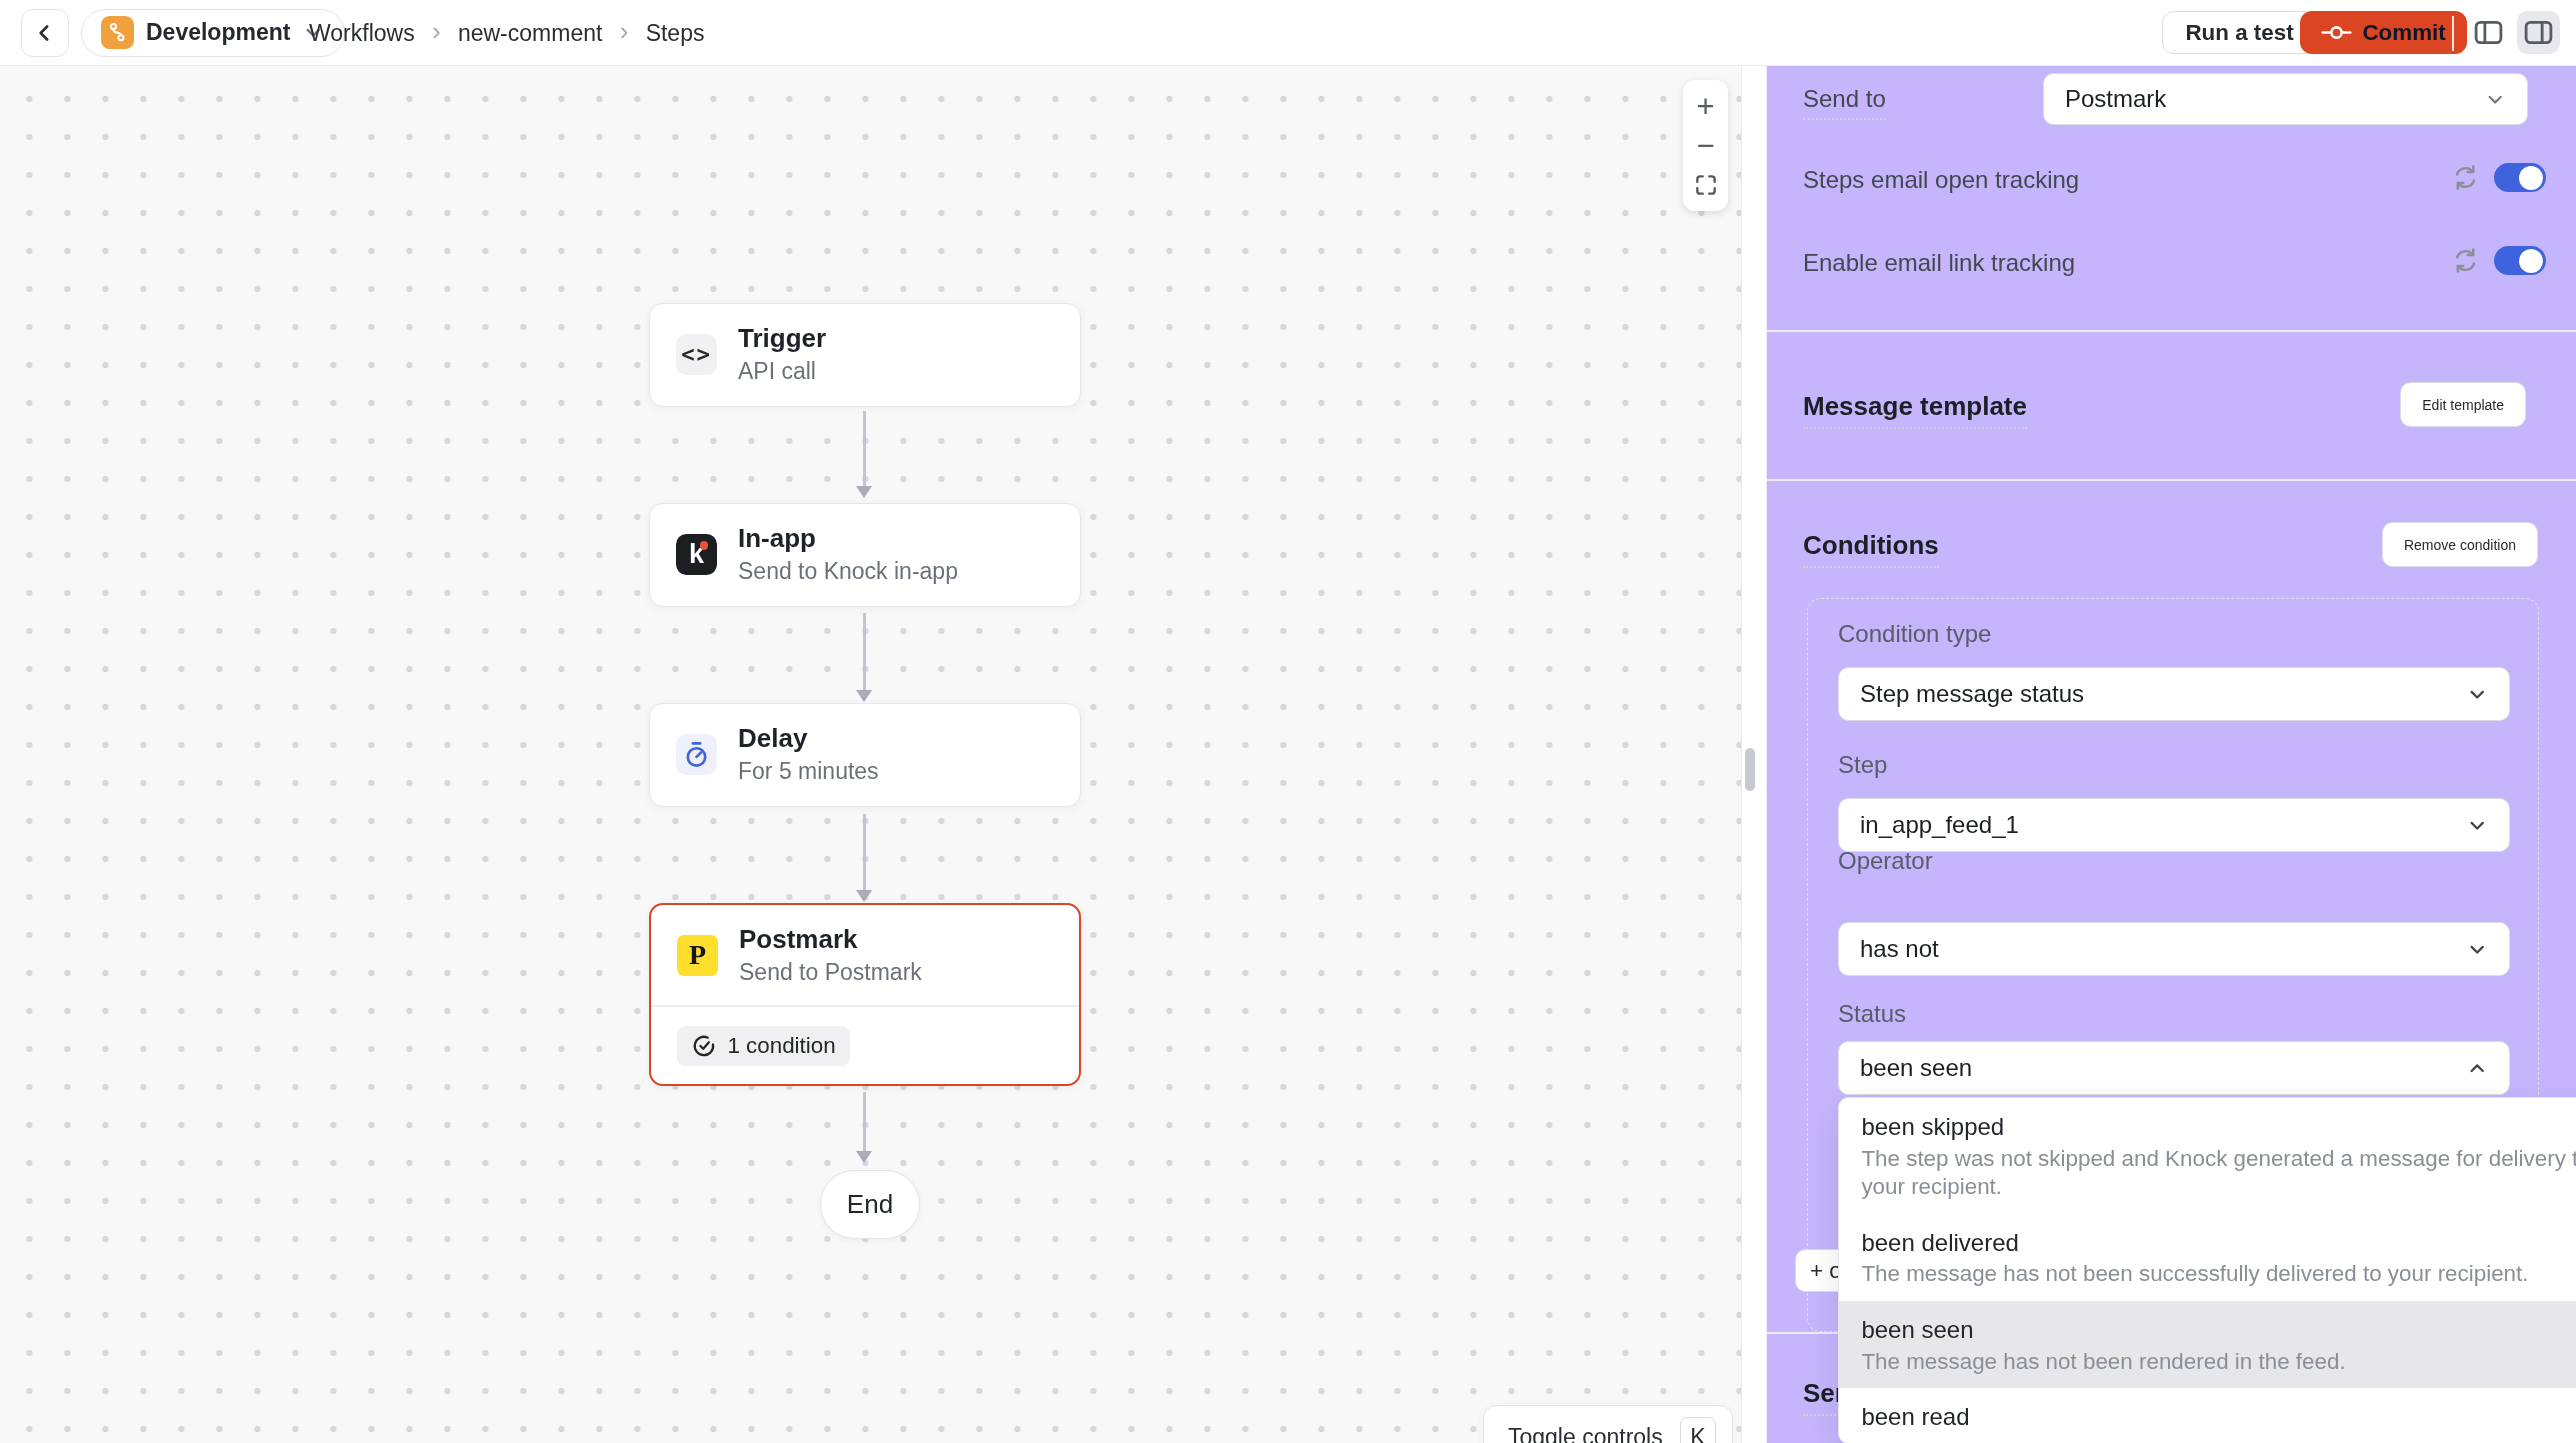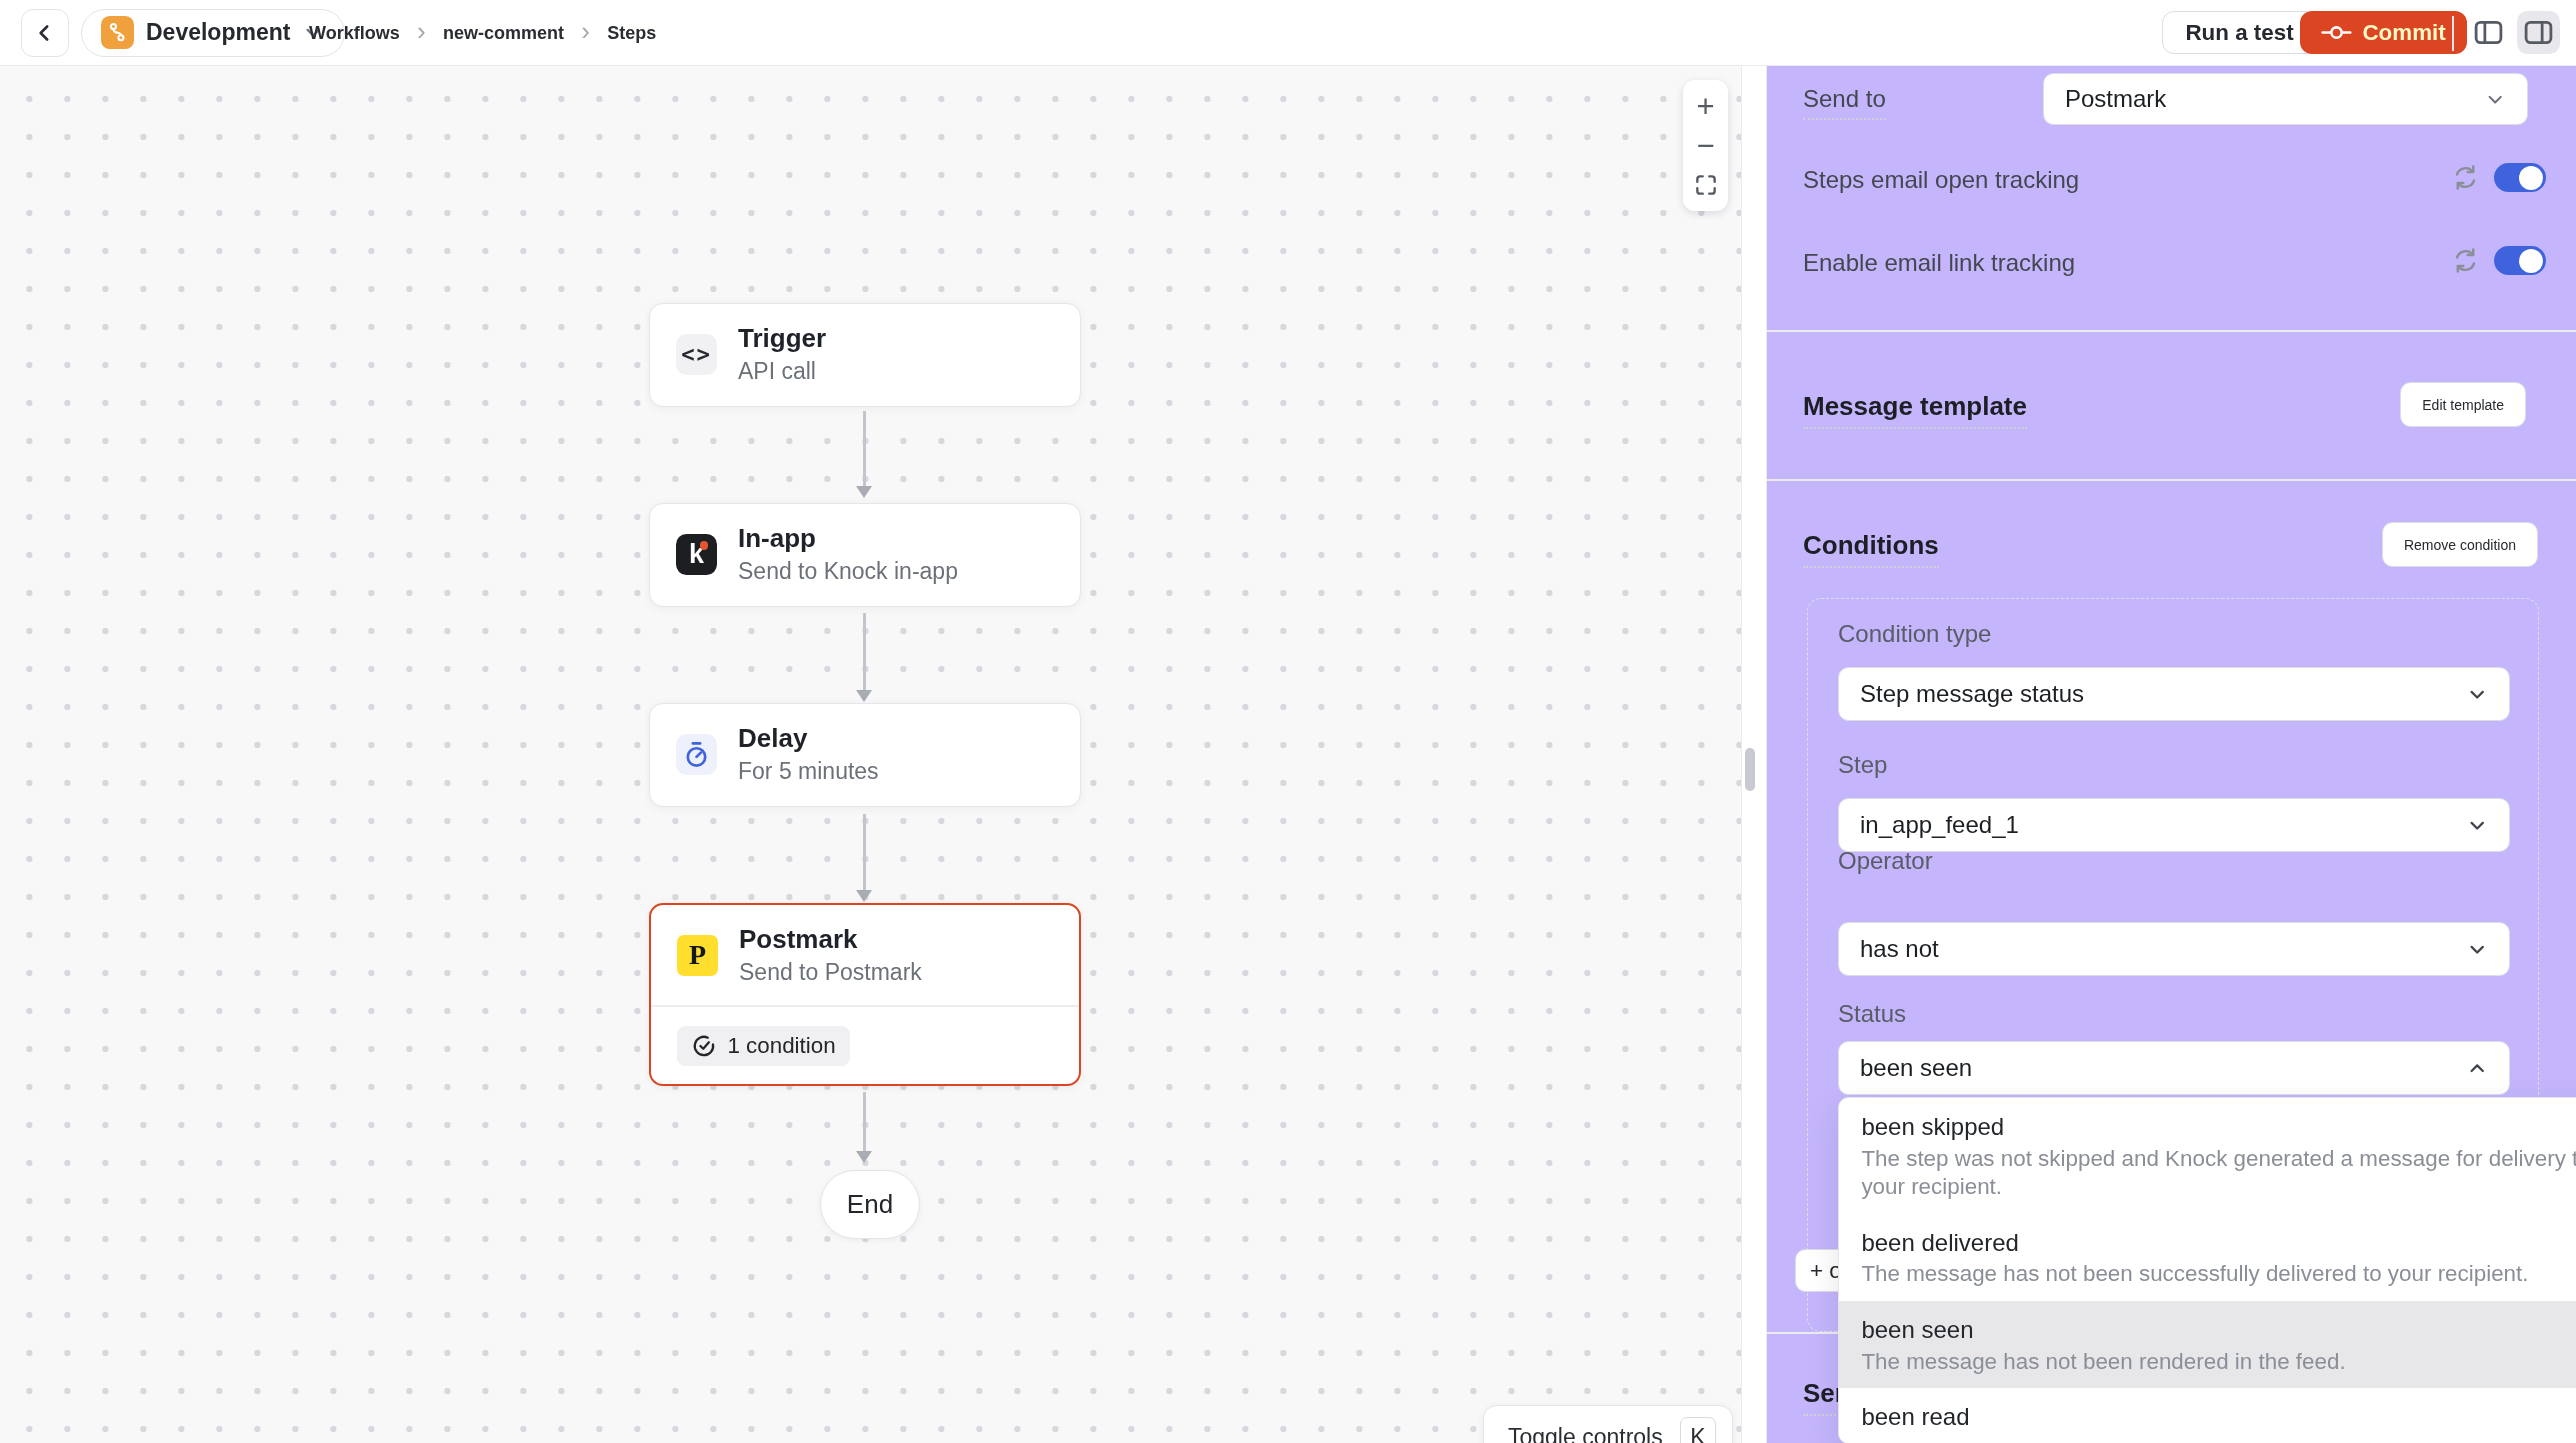--- a/index.html
+++ b/index.html
@@ -9,27 +9,27 @@
   
   .topbar { position:absolute; left:0; top:0; width:2576px; height:66px; background:#fff;
             border-bottom:1.7px solid #ececef; z-index:40; }
   .btn-back { position:absolute; left:21px; top:8.6px; width:48px; height:48px; border:1.7px solid #e3e4e8;
               border-radius:12px; background:#fff; display:flex; align-items:center; justify-content:center; }
   .env-pill { position:absolute; left:81px; top:8.6px; height:48px; border:1.7px solid #e3e4e8; border-radius:24px;
               background:#fff; display:flex; align-items:center; gap:12px; padding:0 19px; }
   .env-icon { width:33px; height:33px; border-radius:8.6px; background:#F0A13D; display:flex; align-items:center; justify-content:center; }
   .env-label { font-size:23px; font-weight:700; color:#26292e; }
   .crumbs { position:absolute; left:309px; top:0; height:66px; display:flex; align-items:center; gap:17.3px; }
-  .crumb { font-size:18px; font-weight:700; color:#2a2e33; }
+  .crumb { font-size:23px; font-weight:400; color:#2a2e33; }
   .crumb-sep { font-size:26px; color:#a5a8b0; margin-top:-3.5px; }
   .btn-run { position:absolute; left:2162px; top:11.2px; height:43px; padding:0 22.4px; border:1.7px solid #dcdde2;
              border-radius:12px; background:#fff; font-size:22.4px; font-weight:600; color:#26292e;
              display:flex; align-items:center; }
   .btn-commit { position:absolute; left:2300px; top:11.2px; height:43px; padding:0 21px; border:none;
-                border-radius:12px; background:#DC4522; font-size:22.4px; font-weight:600; color:#fef9c3;
+                border-radius:12px; background:#DC4522; font-size:22.4px; font-weight:600; color:#0f172a;
                 display:flex; align-items:center; gap:10.4px; }
   .tb-div { position:absolute; left:2452px; top:15.5px; width:1.7px; height:35px; background:#e5e6ea; }
   .btn-panel { position:absolute; top:11.2px; width:43px; height:43px; border:none; background:transparent;
                border-radius:10.4px; display:flex; align-items:center; justify-content:center; }
   .btn-panel.left { left:2467px; }
   .btn-panel.right { left:2517px; background:#e8e8ec; }
 
   
   .canvas { position:absolute; left:0; top:66px; width:1742px; height:1378px; background:#f8f8f9;
             border-right:1.7px solid #ececef; overflow:hidden;

